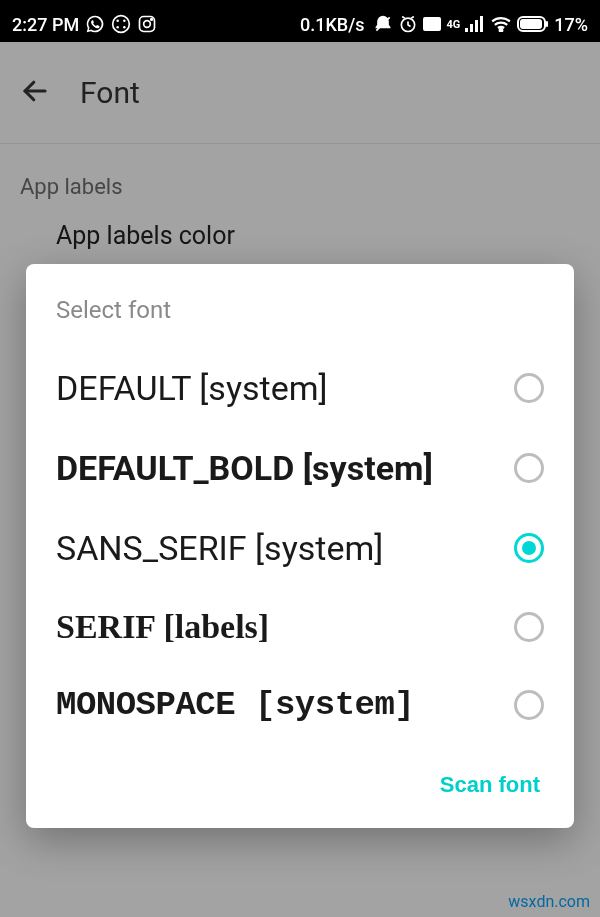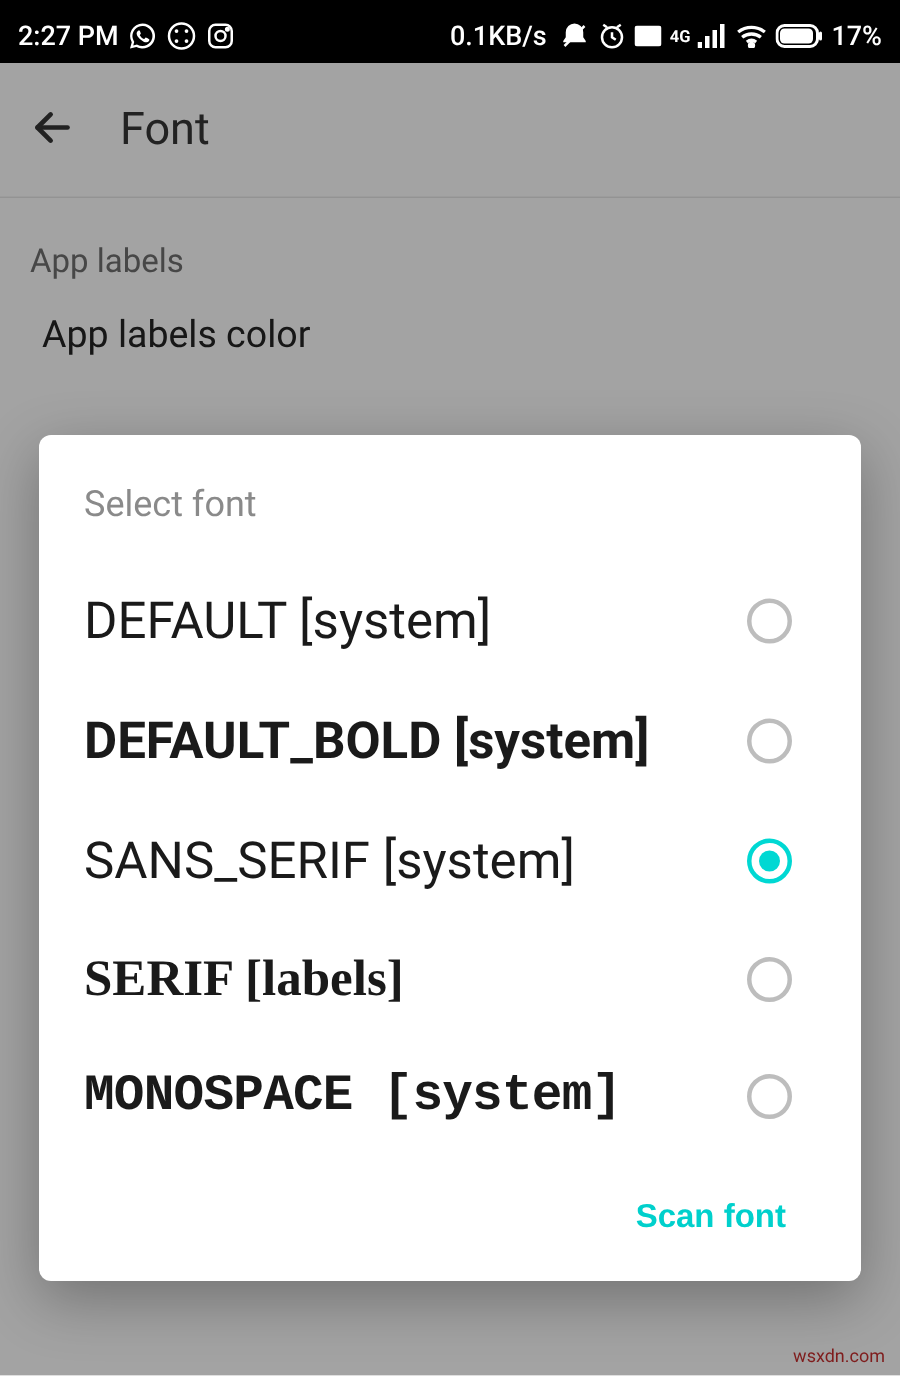--- a/index.html
+++ b/index.html
@@ -32,21 +32,21 @@
     .dimmed {
       position: absolute;
       top: 42px;
       left: 0;
       right: 0;
       bottom: 0;
       filter: brightness(0.78);
       background: #f4f4f4;
     }
     .appbar {
-      height: 90px;
+      height: 102px;
       display: flex;
       align-items: center;
       padding: 0 20px;
       gap: 30px;
       background: #f4f4f4;
       border-bottom: 1px solid #ddd;
     }
     .appbar-title {
       font-size: 30px;
       color: #333;
@@ -57,39 +57,39 @@
     }
     .section-label {
       font-size: 22px;
       color: #6b6b6b;
       margin-bottom: 18px;
     }
     .section-item {
       font-size: 25px;
       color: #222;
       padding: 4px 8px;
+      margin-left: 28px;
     }
     .scrim {
       position: absolute;
       top: 42px;
       left: 0;
       right: 0;
       bottom: 0;
       background: rgba(0,0,0,0.14);
     }
     .dialog {
       position: absolute;
       left: 26px;
       right: 26px;
       top: 264px;
       background: #fff;
       border-radius: 8px;
       box-shadow: 0 12px 40px rgba(0,0,0,0.3);
-      padding: 32px 16px 0 0;
-      margin-top: 26px;
+      padding: 32px 0 0 0;
     }
     .dialog-title {
       font-size: 24px;
       color: #8a8a8a;
       padding: 0 30px 24px;
     }
     .option {
       display: flex;
       align-items: center;
       justify-content: space-between;
@@ -131,22 +131,22 @@
       color: #00d0cc;
       font-size: 22px;
       font-weight: 600;
       background: none;
       border: none;
     }
     .watermark {
       position: absolute;
       bottom: 6px;
       right: 10px;
-      font-size: 12px;
-      color: #7f1d1d;
+      font-size: 16px;
+      color: #0369a1;
     }
   </style>
 </head>
 <body>
 
 <div class="statusbar">
   <div class="statusbar-left">
     <span>2:27 PM</span>
     <span class="status-icon">
       <svg width="20" height="20" viewBox="0 0 24 24" fill="#fff">

